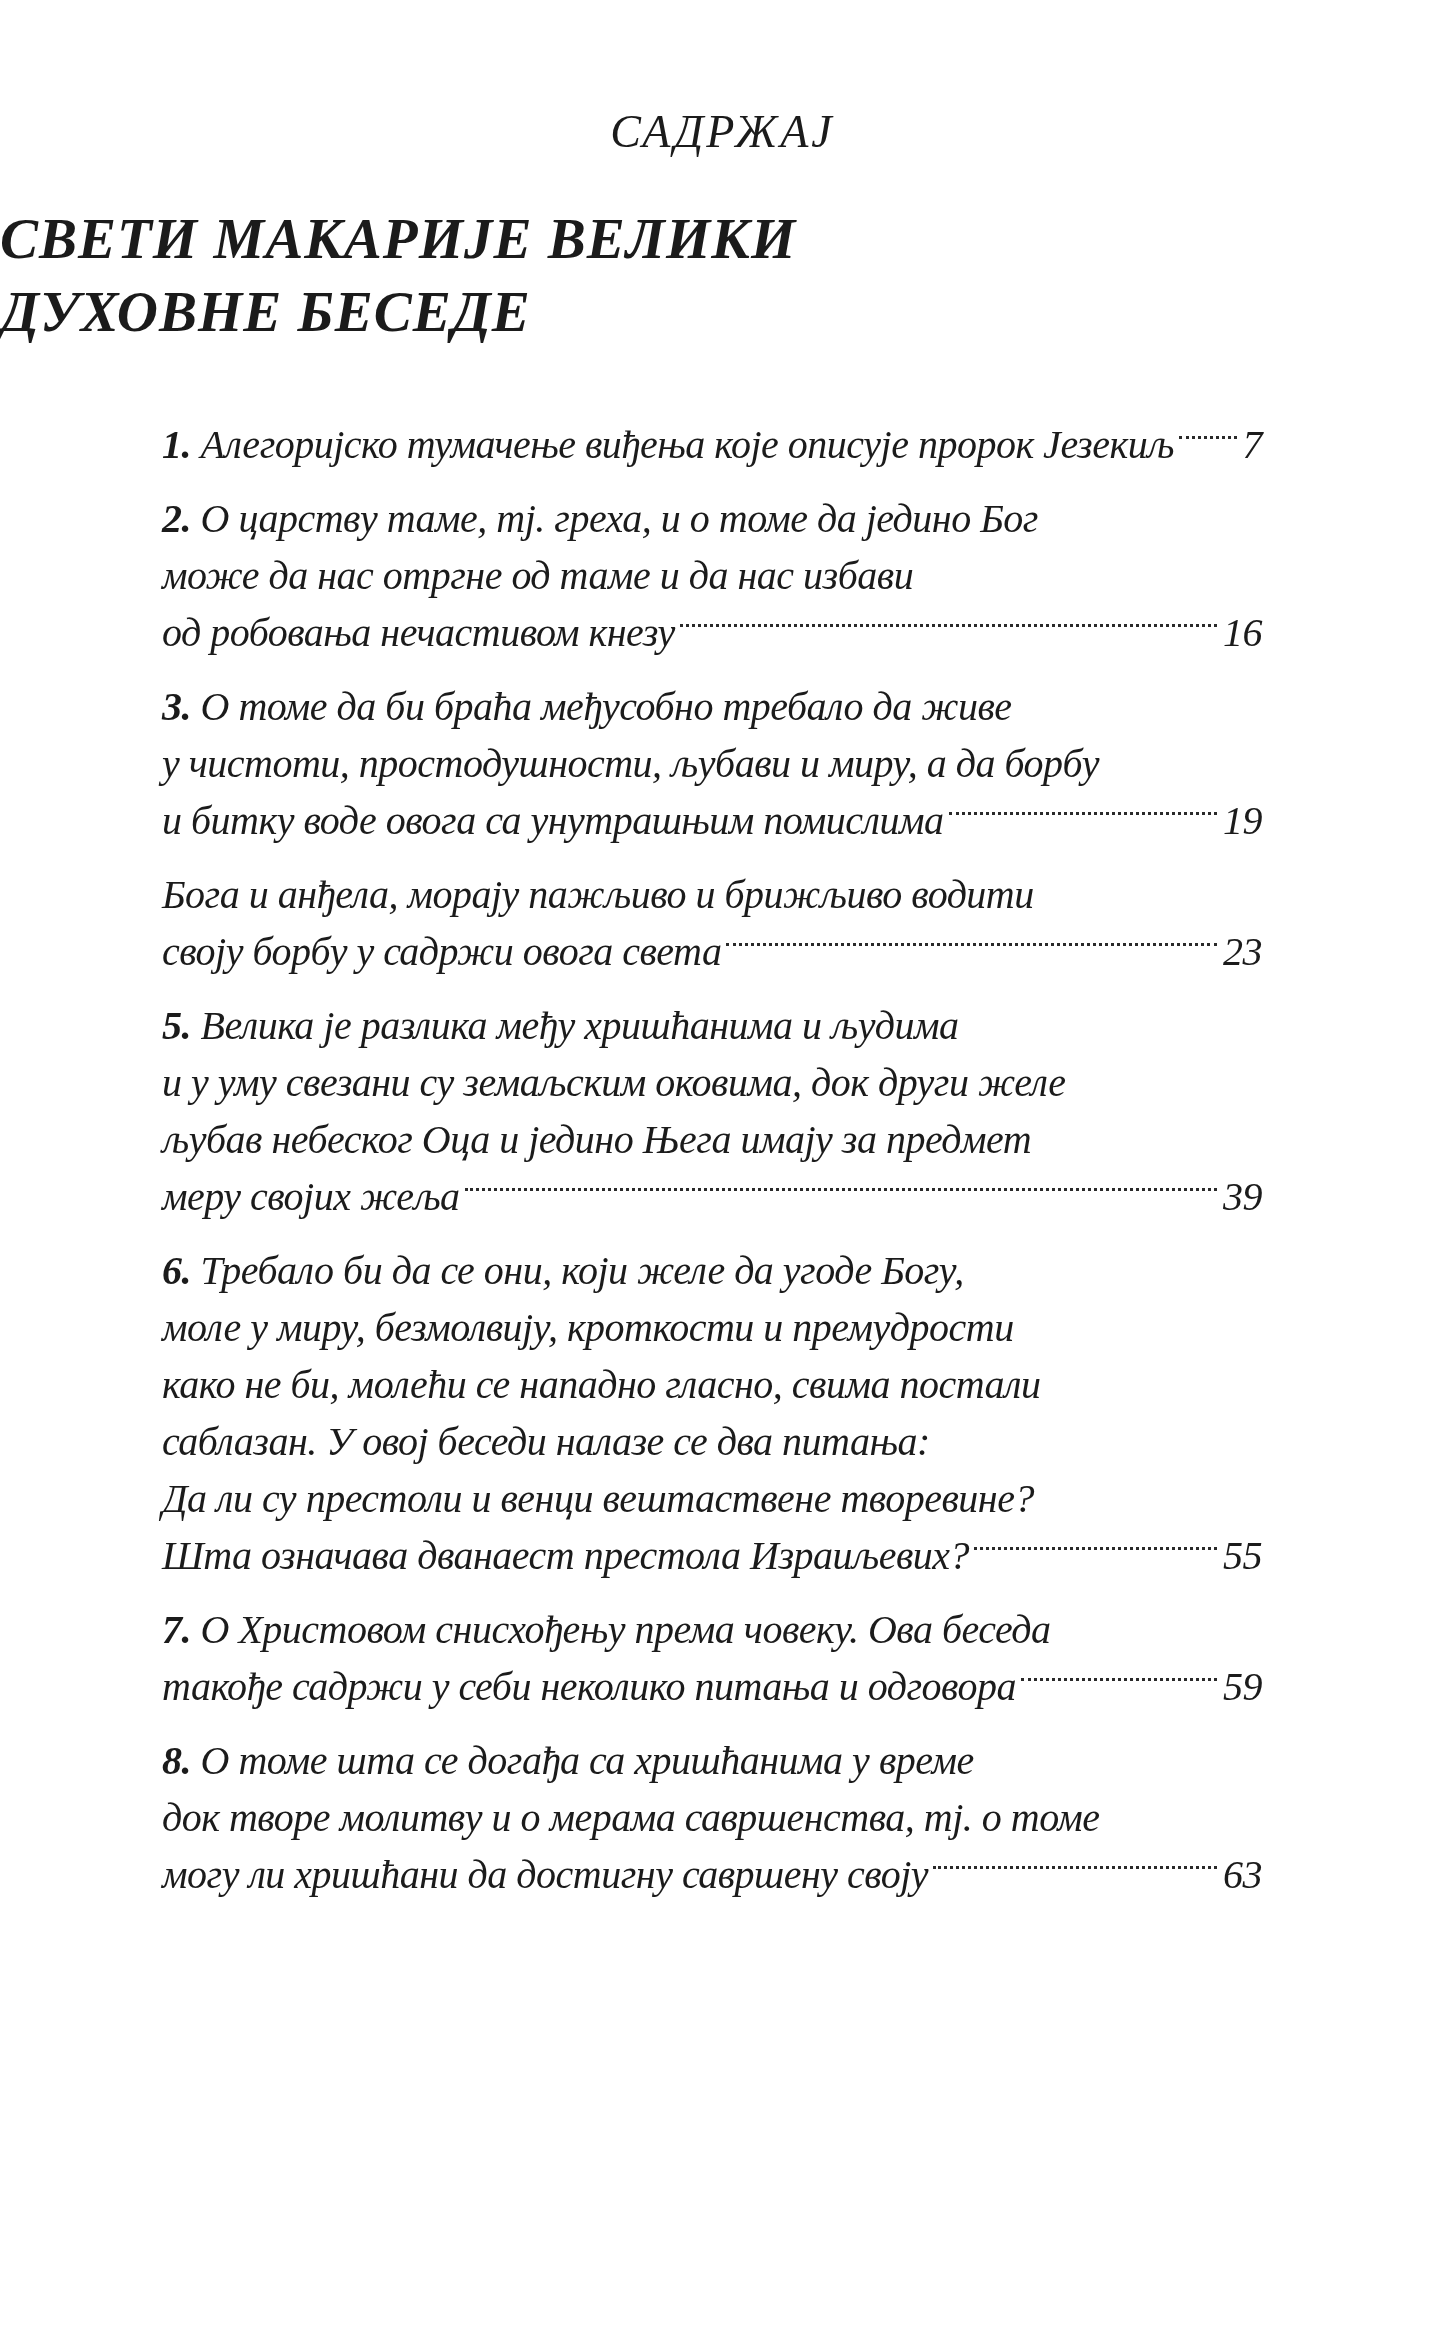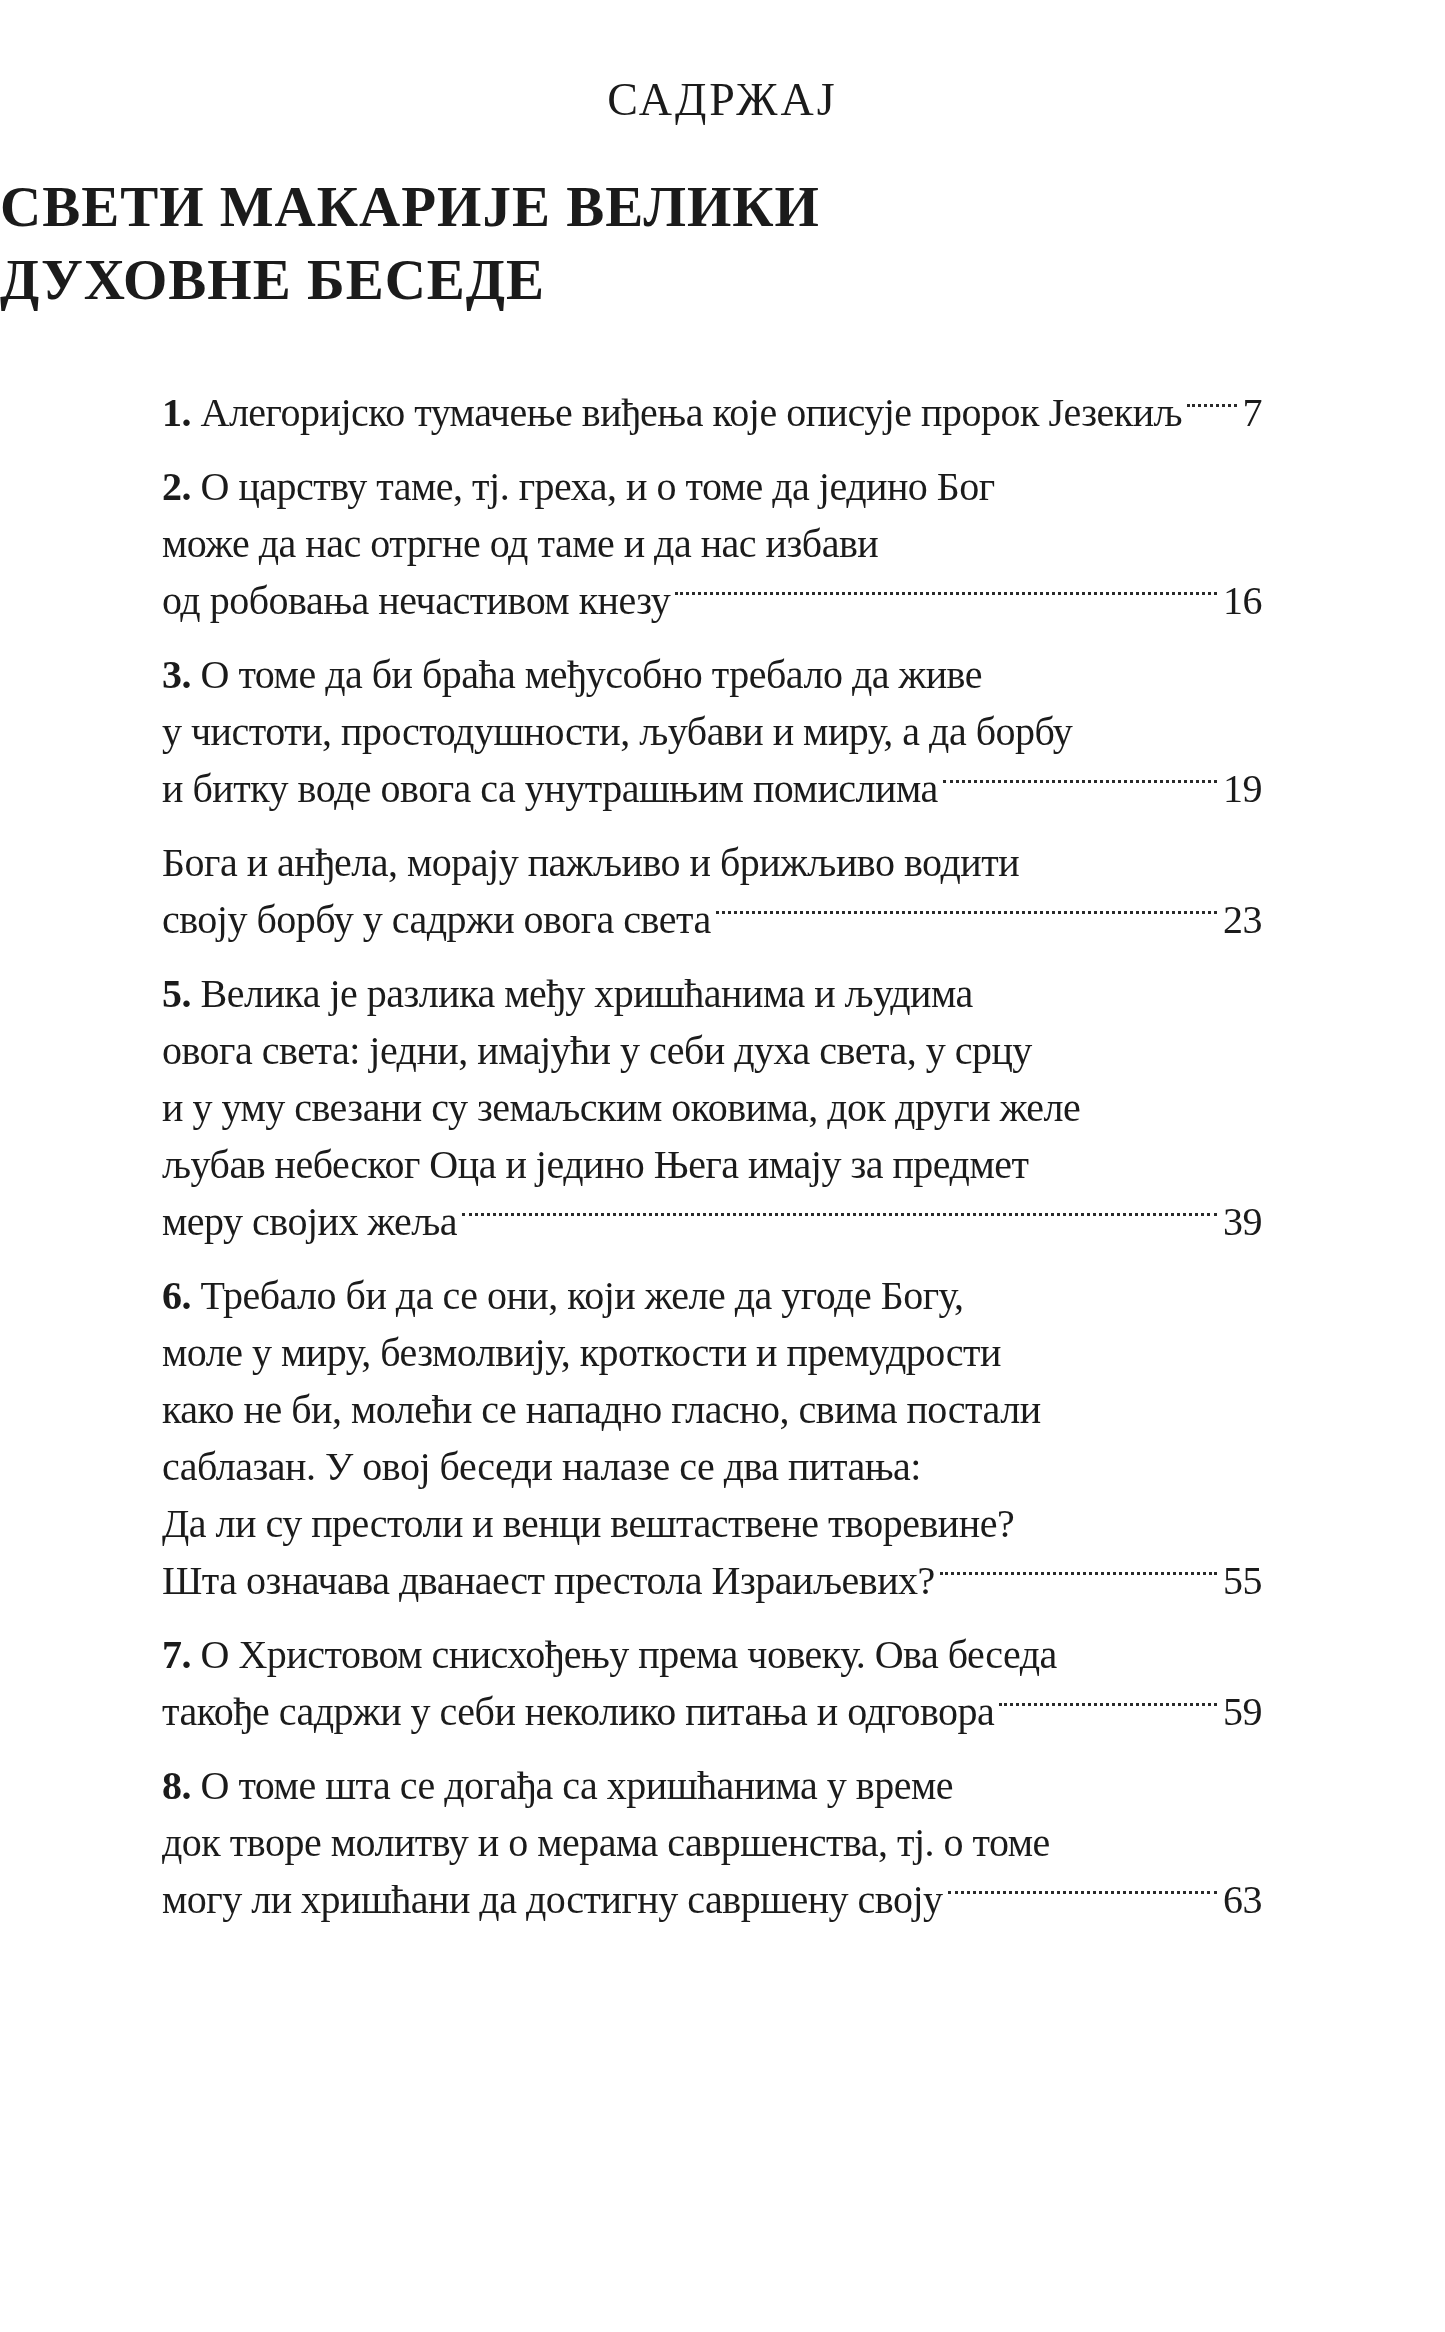--- a/index.html
+++ b/index.html
@@ -6,21 +6,22 @@
   html, body { width: 1445px; height: 2332px; }
   body {
     background: #ffffff;
     color: #1b1b1b;
     font-family: "Liberation Serif", serif;
     overflow: hidden;
   }
   .page {
     width: 1445px;
     height: 2332px;
-    padding-top: 76px;
+    padding-top: 108px;
+    font-style: italic;
   }
   .contents-label {
     text-align: center;
     font-size: 46px;
     font-weight: 400;
     letter-spacing: 3px;
     line-height: 48px;
   }
   .book-title {
     margin-top: 46px;
@@ -96,21 +97,20 @@
       <div class="entry">
         <div class="line"><span class="text">Бога и анђела, морају пажљиво и брижљиво водити</span></div>
         <div class="line last">
           <span class="text">своју борбу у садржи овога света</span>
           <span class="leader"></span>
           <span class="pagenum">23</span>
         </div>
       </div>
       <div class="entry">
         <div class="line"><span class="text"><span class="num">5. </span>Велика је разлика међу хришћанима и људима</span></div>
-        <div class="line"><span class="text">овога света: једни, имајући у себи духа света, у срцу</span></div>
         <div class="line"><span class="text">и у уму свезани су земаљским оковима, док други желе</span></div>
         <div class="line"><span class="text">љубав небеског Оца и једино Њега имају за предмет</span></div>
         <div class="line last">
           <span class="text">меру својих жеља</span>
           <span class="leader"></span>
           <span class="pagenum">39</span>
         </div>
       </div>
       <div class="entry">
         <div class="line"><span class="text"><span class="num">6. </span>Требало би да се они, који желе да угоде Богу,</span></div>

